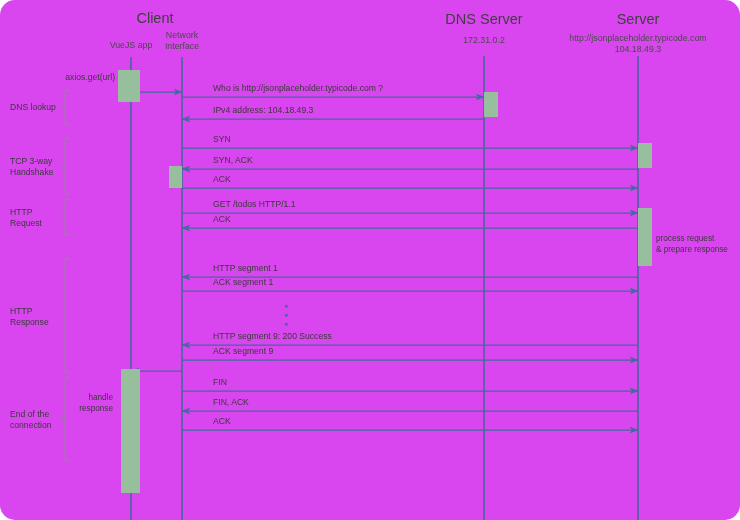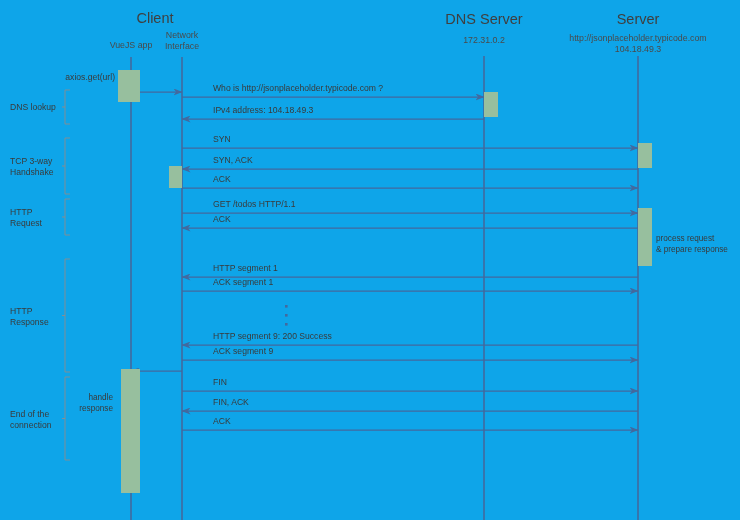--- a/index.html
+++ b/index.html
@@ -4,23 +4,24 @@
 <style>
   html, body {
     margin: 0;
     padding: 0;
     background: #ffffff;
   }
   #canvas {
     position: relative;
     width: 740px;
     height: 520px;
-    background: #0ea5e9;
+    background: #d946ef;
     font-family: "Liberation Sans", sans-serif;
     overflow: hidden;
+    border-radius: 15px;
   }
   svg#diagram {
     position: absolute;
     left: 0;
     top: 0;
     width: 740px;
     height: 520px;
   }
   .hdr-main {
     font-size: 14.5px;

